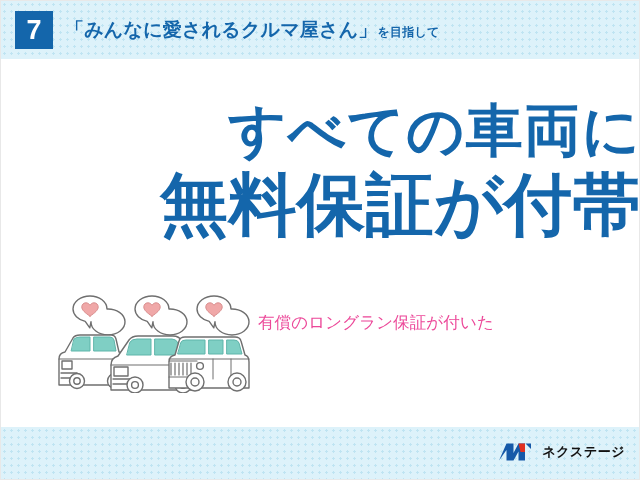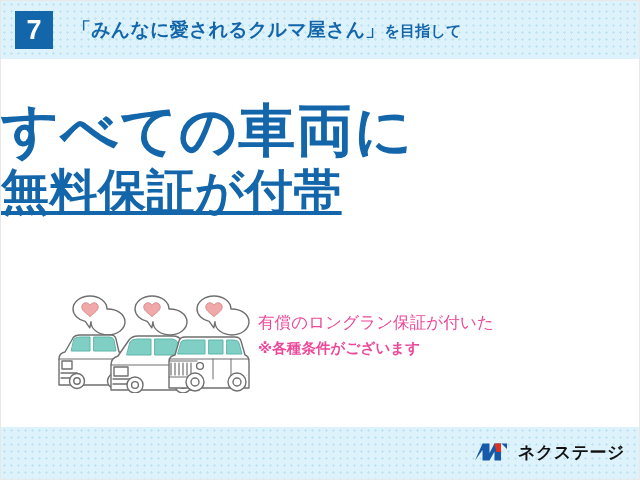--- a/index.html
+++ b/index.html
@@ -56,56 +56,55 @@
     display: flex;
     align-items: center;
     justify-content: center;
     font-size: 27px;
     font-weight: bold;
     line-height: 1;
     font-family: "Liberation Sans", sans-serif;
     flex: 0 0 auto;
   }
   #header-title {
-    margin-left: 19px;
+    margin-left: 12px;
     color: #1466ab;
     font-weight: bold;
     white-space: nowrap;
     letter-spacing: 0.2px;
     display: flex;
     align-items: baseline;
   }
   #header-title .big {
     font-size: 19px;
   }
   #header-title .small {
-    font-size: 15px;
+    font-size: 12px;
   }
 
   
   #headline {
     position: absolute;
     left: 0;
     top: 96px;
     width: 640px;
-    text-align: left;
+    text-align: right;
     color: #1466ab;
     font-weight: bold;
     line-height: 1.18;
     letter-spacing: 1px;
   }
   #headline .hl-line {
     display: block;
     font-size: 57px;
     white-space: nowrap;
   }
   #headline .hl-line.l2 {
-    font-size: 48px;
+    font-size: 68px;
     letter-spacing: 0.5px;
-    text-decoration: underline;
   }
 
   
   #illustration {
     position: absolute;
     left: 52px;
     top: 292px;
     width: 200px;
     height: 100px;
   }
@@ -147,21 +146,21 @@
     position: absolute;
     right: 16px;
     top: 12px;
     display: flex;
     align-items: center;
     height: 26px;
   }
   #logo-mark { width: 34px; height: 24px; flex: 0 0 auto; }
   #logo-text {
     margin-left: 10px;
-    font-size: 17px;
+    font-size: 13px;
     font-weight: bold;
     color: #111111;
     letter-spacing: 0.5px;
     white-space: nowrap;
   }
 </style>
 </head>
 <body>
 
 <div id="page">
@@ -251,21 +250,20 @@
           <circle cx="184" cy="89" r="9" fill="#ffffff"></circle>
           <circle cx="184" cy="89" r="4" fill="#ffffff"></circle>
           <path d="M116 66 L196 66" stroke-width="1.1"></path>
         </g>
       </g>
     </svg>
   </div>
 
   <div id="bodycopy">
     <span class="bc-line">有償のロングラン保証が付いた</span>
-    <span class="bc-note">※各種条件がございます</span>
   </div>
 
   <div id="footer" class="dotted">
     <div id="logo">
       <svg id="logo-mark" viewBox="0 0 34 24" xmlns="http://www.w3.org/2000/svg">
         <path d="M1 20.5 L8.5 3.5 L15.5 3.5 L15.5 13 L20.5 3.5 L27 3.5 L27 20.5 L20.5 20.5 L20.5 11.5 L15.5 20.5 L8.5 20.5 L8.5 10 Z" fill="#1559a8"></path>
         <path d="M20.5 3.5 L27 3.5 L27 12 L22.5 12 Z" fill="#e03020"></path>
         <path d="M27.5 3.5 L33 3.5 L33 9 Z" fill="#1559a8"></path>
       </svg>
       <span id="logo-text">ネクステージ</span>

